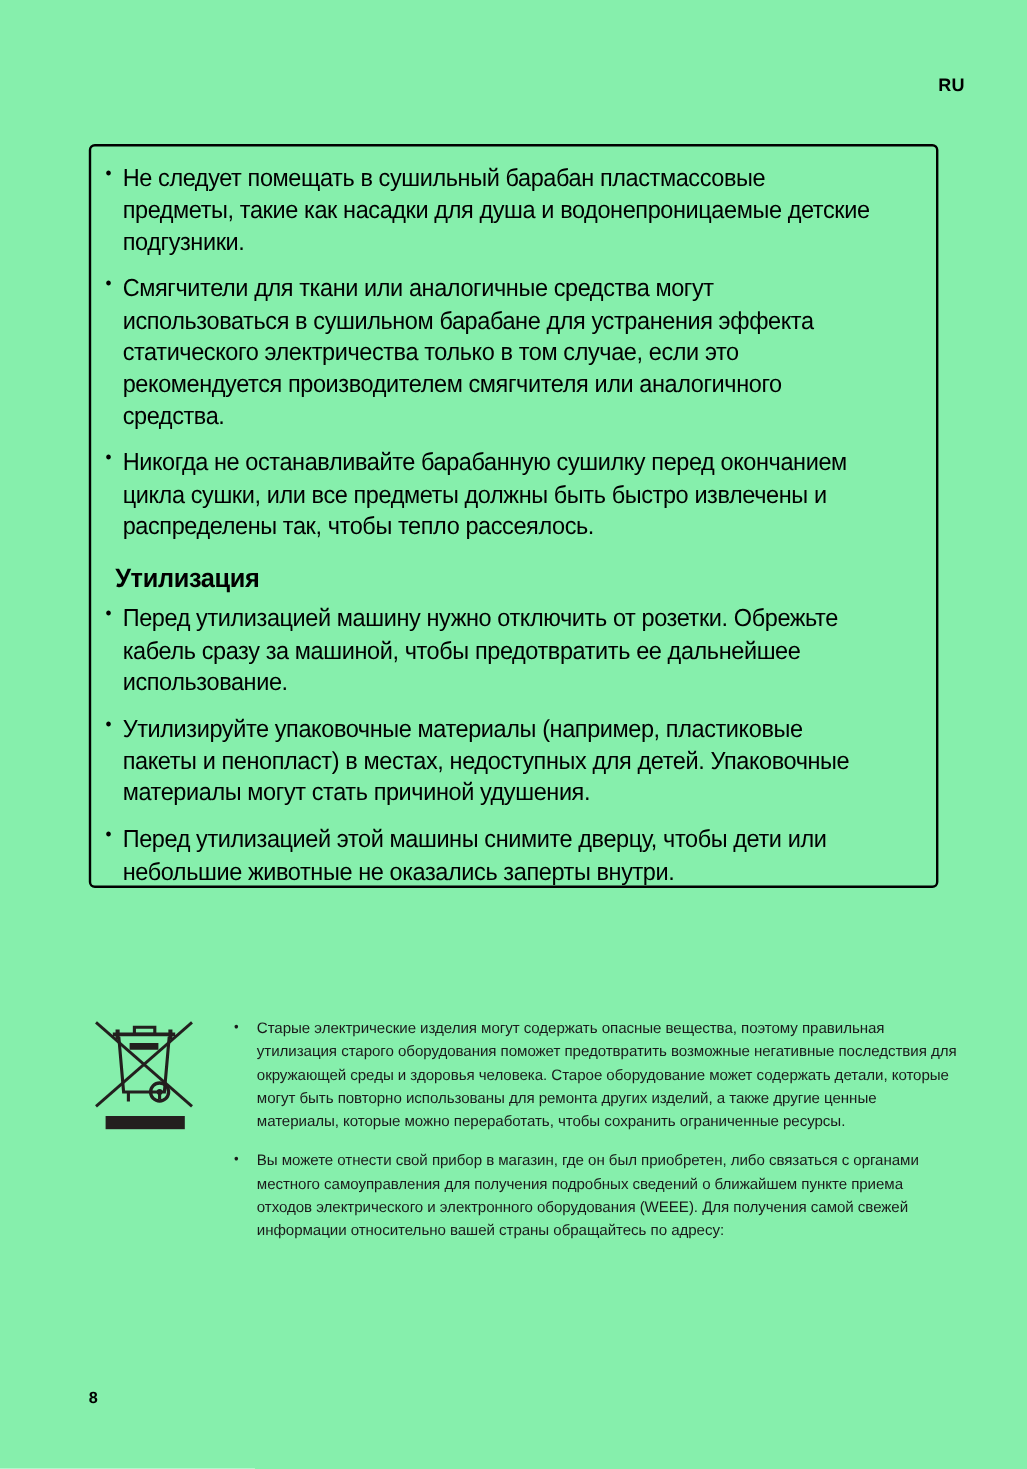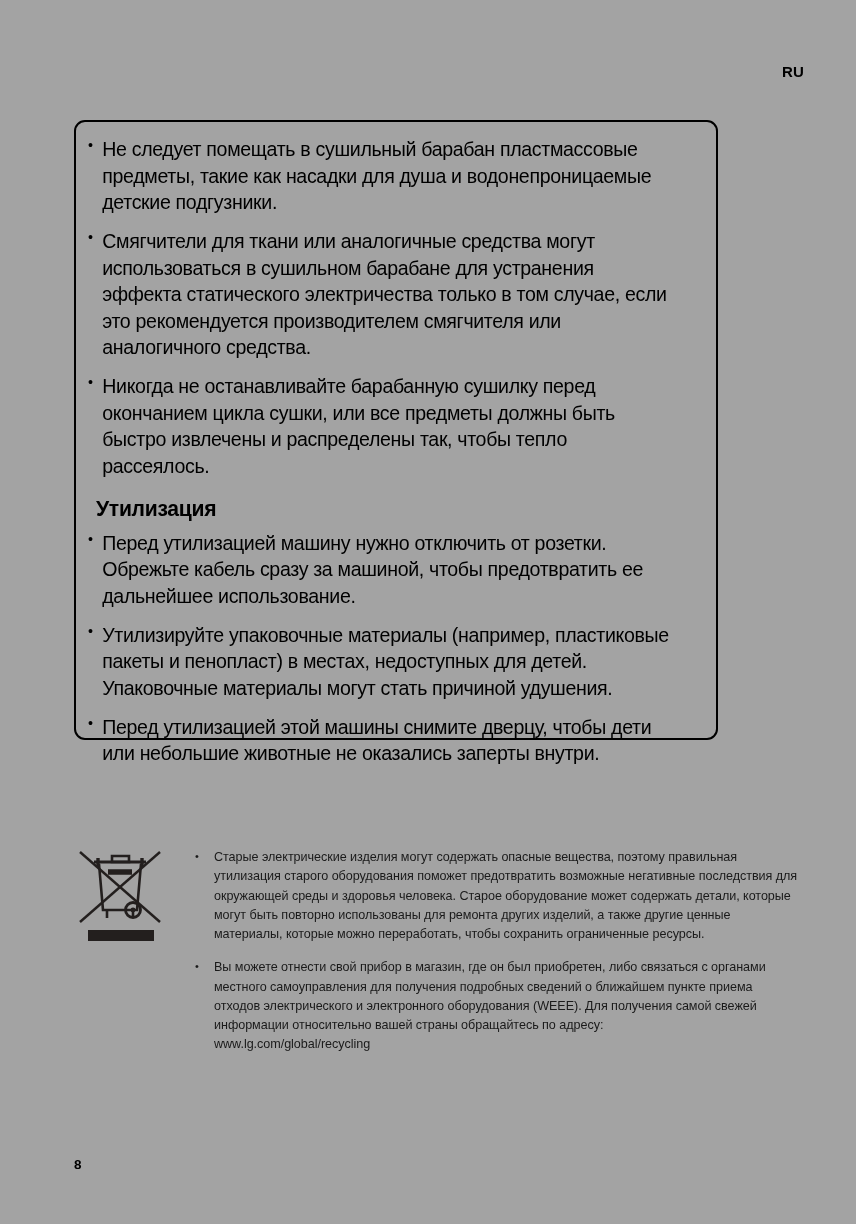--- a/index.html
+++ b/index.html
@@ -4,21 +4,21 @@
 <style>
   html, body {
     margin: 0;
     padding: 0;
     background: #ffffff;
   }
   .page {
     position: relative;
     width: 856px;
     height: 1224px;
-    background: #a3a3a3;
+    background: #86efac;
     overflow: hidden;
     font-family: "Liberation Sans", sans-serif;
     color: #000000;
   }
 
   
   .lang-marker {
     position: absolute;
     top: 63px;
     right: 52px;
@@ -27,24 +27,24 @@
     font-size: 15px;
     letter-spacing: 0.2px;
     color: #000;
   }
 
   
   .warning-box {
     position: absolute;
     left: 74px;
     top: 120px;
-    width: 644px;
+    width: 708px;
     height: 620px;
     border: 2.5px solid #000;
-    border-radius: 11px;
+    border-radius: 5px;
     box-sizing: border-box;
     padding: 14px 18px 10px 10px;
   }
   .warn-list {
     list-style: none;
     margin: 0;
     padding: 0;
   }
   .warn-item {
     position: relative;
@@ -200,19 +200,18 @@
         <path d="M86 4 L6 74"></path>
       </g>
     </svg>
     <div class="weee-bar"></div>
   </div>
 
   <ul class="weee-list">
     <li class="weee-item">Старые электрические изделия могут содержать опасные вещества, поэтому правильная утилизация старого оборудования поможет предотвратить возможные негативные последствия для окружающей среды и здоровья человека. Старое оборудование может содержать детали, которые могут быть повторно использованы для ремонта других изделий, а также другие ценные материалы, которые можно переработать, чтобы сохранить ограниченные ресурсы.</li>
     <li class="weee-item">
       <span>Вы можете отнести свой прибор в магазин, где он был приобретен, либо связаться с органами местного самоуправления для получения подробных сведений о ближайшем пункте приема отходов электрического и электронного оборудования (WEEE). Для получения самой свежей информации относительно вашей страны обращайтесь по адресу:</span>
-      <span class="weee-url">www.lg.com/global/recycling</span>
     </li>
   </ul>
 
   <div class="page-number">8</div>
 
 </div>
 
 </body></html>

